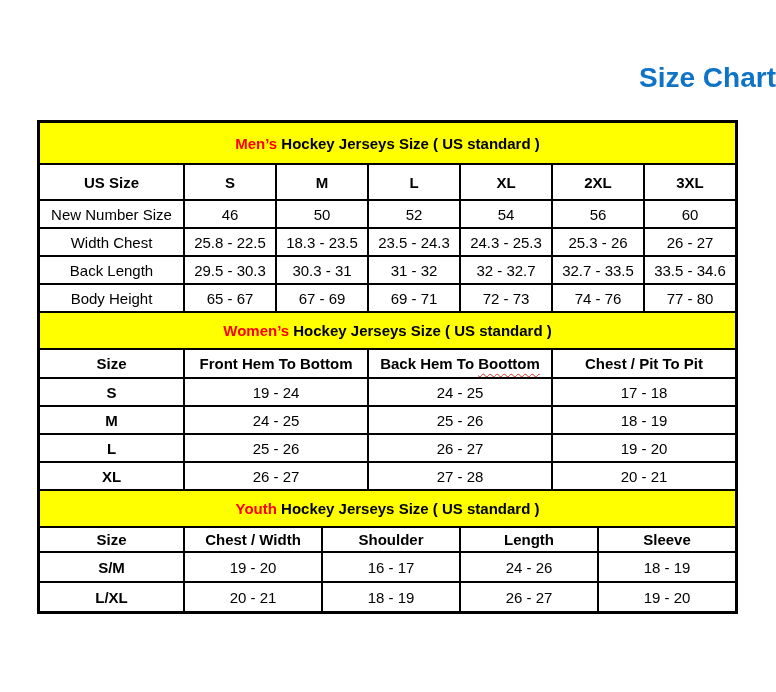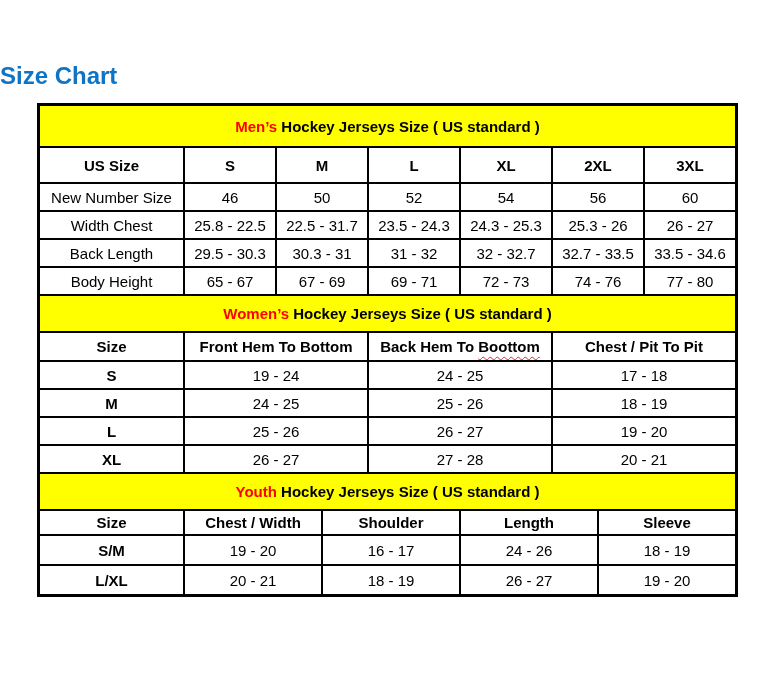--- a/index.html
+++ b/index.html
@@ -6,29 +6,29 @@
   html, body { background: #ffffff; }
   body {
     width: 776px; height: 692px;
     position: relative;
     font-family: "Liberation Sans", sans-serif;
     color: #000;
     overflow: hidden;
   }
   .title {
     margin-top: 62px;
-    text-align: left;
-    font-size: 24px;
+    text-align: right;
+    font-size: 28px;
     font-weight: bold;
     color: #0F74C5;
     letter-spacing: 0px;
   }
   .chart {
     position: absolute;
-    left: 37px; top: 103px;
+    left: 37px; top: 120px;
     width: 701px;
     border: 1px solid #000;
     background: #fff;
   }
   .chart table {
     width: 100%;
     border-collapse: collapse;
     table-layout: fixed;
   }
   .chart table + table { margin-top: -2px; }
@@ -102,21 +102,21 @@
           <td class="cell">46</td>
           <td class="cell">50</td>
           <td class="cell">52</td>
           <td class="cell">54</td>
           <td class="cell">56</td>
           <td class="cell">60</td>
         </tr>
         <tr class="dr">
           <td class="rowlabel">Width Chest</td>
           <td class="cell">25.8 - 22.5</td>
-          <td class="cell">22.5 - 31.7</td>
+          <td class="cell">18.3 - 23.5</td>
           <td class="cell">23.5 - 24.3</td>
           <td class="cell">24.3 - 25.3</td>
           <td class="cell">25.3 - 26</td>
           <td class="cell">26 - 27</td>
         </tr>
         <tr class="dr">
           <td class="rowlabel">Back Length</td>
           <td class="cell">29.5 - 30.3</td>
           <td class="cell">30.3 - 31</td>
           <td class="cell">31 - 32</td>

